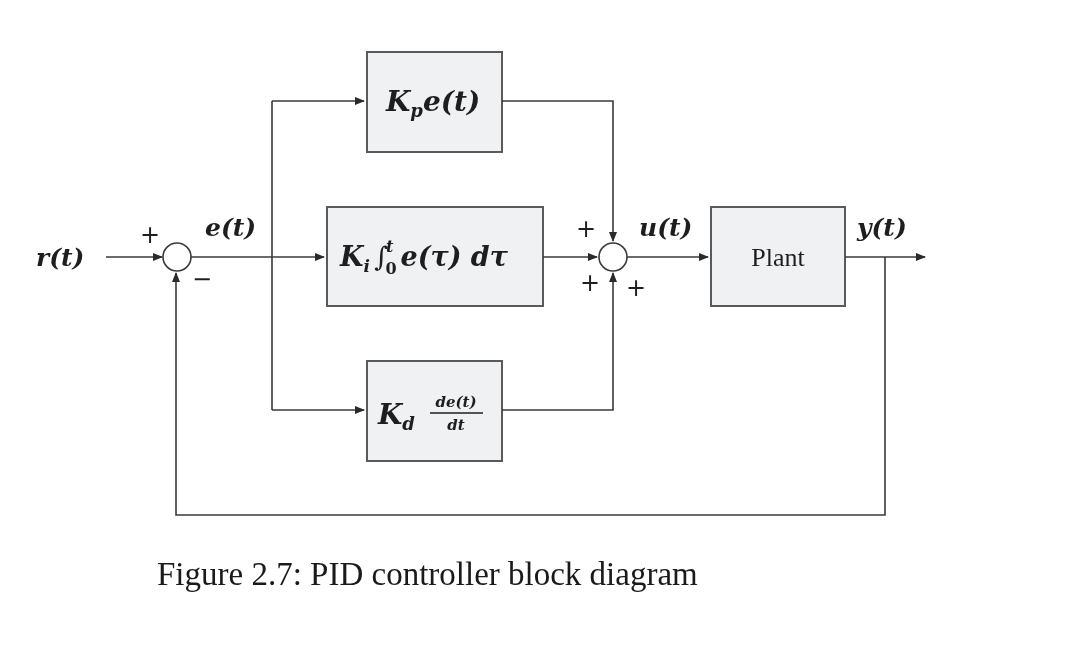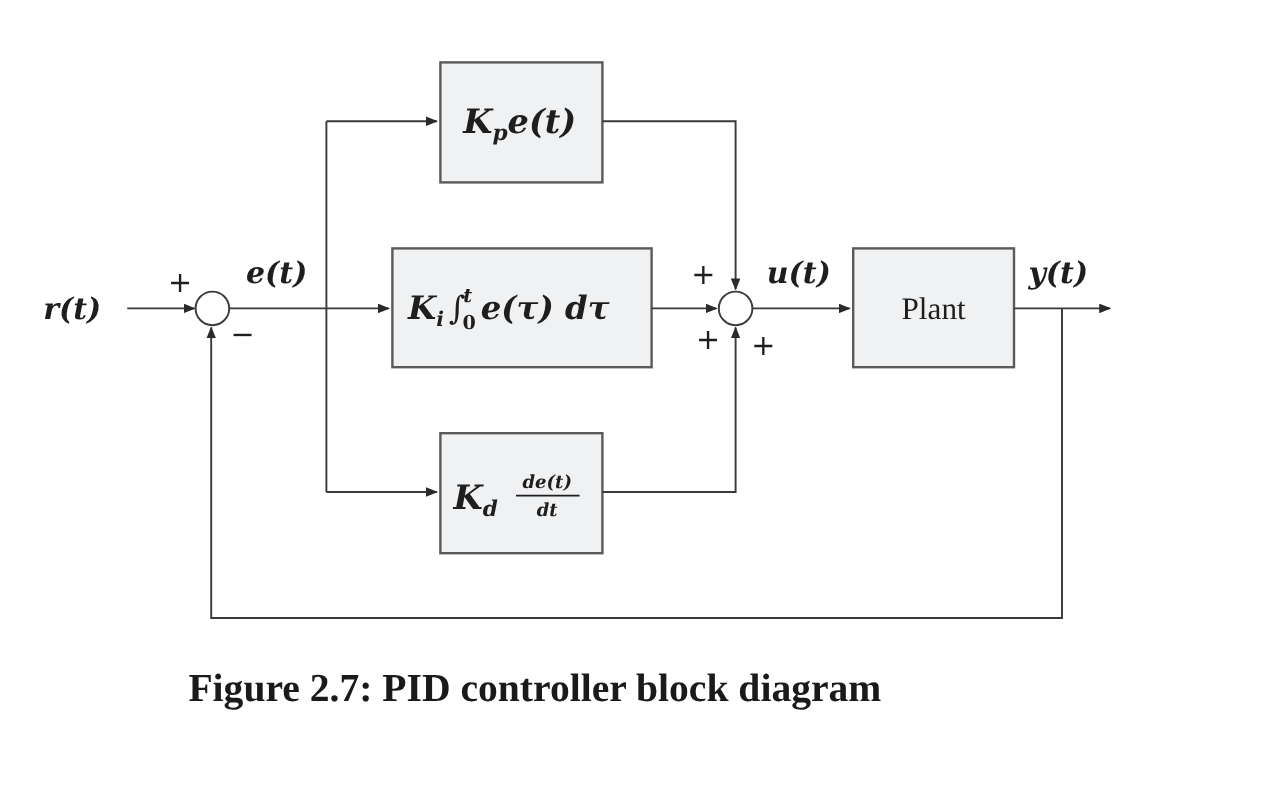--- a/index.html
+++ b/index.html
@@ -8,21 +8,20 @@
   .line { stroke: #3a3a3a; stroke-width: 1.6; fill: none; }
   .block { fill: #f0f1f3; stroke: #5a5a5a; stroke-width: 2; }
   .sum { fill: #ffffff; stroke: #3a3a3a; stroke-width: 1.6; }
   .math { font-family: "DejaVu Serif", serif; font-style: italic; font-weight: bold; fill: #1e1e1e; }
   .plain { font-family: "Liberation Serif", serif; fill: #1e1e1e; }
   .sign { font-family: "DejaVu Sans", sans-serif; fill: #1e1e1e; }
   .caption {
     position: absolute; left: 157px; top: 556px;
     font-family: "Liberation Serif", serif; font-size: 33px; color: #1a1a1a;
     white-space: nowrap;
-    font-weight: bold;
   }
 </style>
 </head>
 <body>
 
 <svg id="diagram" width="1072" height="654" viewBox="0 0 1072 654">
   <defs>
     <marker id="arrow" markerWidth="10" markerHeight="8" refX="9" refY="4" orient="auto" markerUnits="userSpaceOnUse">
       <path d="M0,0 L10,4 L0,8 Z" fill="#2a2a2a"></path>
     </marker>

